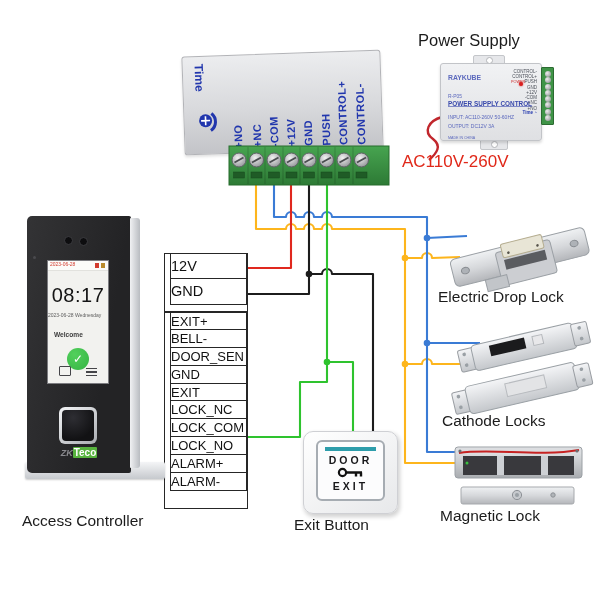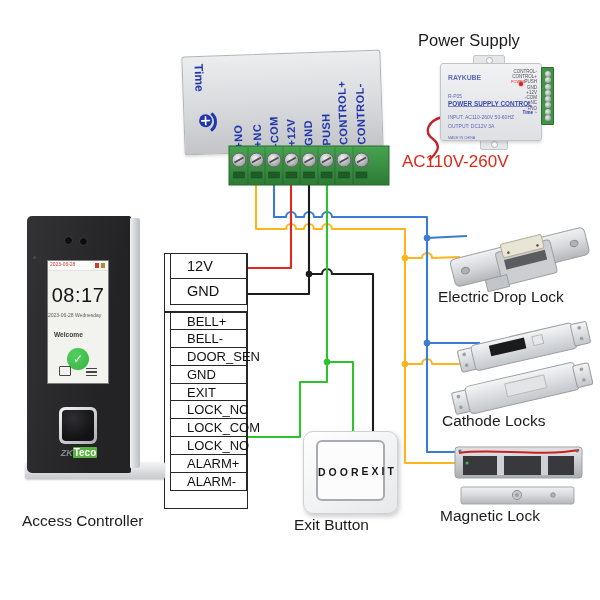--- a/index.html
+++ b/index.html
@@ -14,21 +14,21 @@
   .vlab{position:absolute;bottom:4px;writing-mode:vertical-rl;transform:rotate(180deg);
         font-weight:bold;font-size:11px;color:#2136ad;letter-spacing:.4px;white-space:nowrap;}
   .vlab-down{position:absolute;top:7px;left:9px;writing-mode:vertical-rl;
         font-weight:bold;font-size:12px;color:#2136ad;}
   
   .caption{position:absolute;text-align:left;font-size:15.5px;color:#1b1b1b;}
   .red-cap{color:#e02819;font-size:17px;}
   
   .tbox{position:absolute;border:1.5px solid #262626;background:#fff;}
   .trow{box-sizing:border-box;border:1.5px solid #262626;background:#fff;margin-left:5px;
-        margin-top:-1.5px;padding-left:16px;color:#111;}
+        margin-top:-1.5px;padding-left:0;color:#111;}
   .rowA{height:27px;font-size:14.5px;line-height:25px;}
   .rowB{height:19.3px;font-size:13px;line-height:17px;}
   
   #psu{left:438px;top:55px;width:122px;height:95px;}
   #psu .tab{position:absolute;background:#e6e7ea;border:1px solid #c4c6ca;border-radius:2px;}
   #psu .hole{position:absolute;width:5px;height:5px;border-radius:50%;background:#fff;border:1px solid #b3b5b9;}
   #psu-body{position:absolute;left:2px;top:8px;width:100px;height:76px;border-radius:3px;
             background:linear-gradient(180deg,#f1f2f4,#dfe0e3);border:1px solid #c2c4c8;
             box-shadow:0 2px 3px rgba(0,0,0,.15);}
   .tiny{display:inline-block;transform-origin:0 0;}
@@ -61,21 +61,21 @@
       background:linear-gradient(140deg,#f3f4f6,#a9acb1);padding:3px;box-sizing:border-box;}
   #fp-in{width:100%;height:100%;border-radius:4px;background:radial-gradient(circle at 35% 25%,#2e2e33,#121214 70%);}
   #ac-logo{position:absolute;left:0px;top:231px;width:104px;text-align:center;font-size:9px;font-weight:bold;}
   #ac-logo .zk{color:#8a8a8e;font-style:italic;}
   #ac-logo .teco{color:#fff;background:#57b33e;border-radius:1px;padding:0 1px;font-size:10px;}
   
   #exitbtn{left:303px;top:431px;width:93px;height:81px;border-radius:10px;
            background:linear-gradient(145deg,#ffffff,#e7e8ea);border:1px solid #cfd0d4;
            box-shadow:1.5px 2.5px 4px rgba(0,0,0,.18);}
   #exitbtn-inner{position:absolute;left:12px;top:8px;right:12px;bottom:12px;border:2px solid #a6acb2;
-           border-radius:6px;background:#fcfcfd;display:flex;flex-direction:row;align-items:center;}
+           border-radius:6px;background:#fcfcfd;display:flex;flex-direction:column;align-items:center;}
   #exit-bar{width:78%;height:4px;background:#2d9dab;margin-top:5px;}
   .exit-word{font-size:10.5px;font-weight:bold;letter-spacing:3px;color:#17171a;margin-top:3px;}
 </style>
 </head>
 <body>
 
 <div id="canvas">
 
   <div id="board" class="abs">
     <span class="vlab-down">Time</span>
@@ -301,21 +301,21 @@
         <i></i>
     </div>
   </div>
   <div class="caption red-cap abs" style="left:402px;top:152px;width:164px;">AC110V-260V</div>
 
   <div class="tbox" style="left:164px;top:253px;width:82px;height:57px;">
     <div class="trow rowA">12V</div>
     <div class="trow rowA">GND</div>
   </div>
   <div class="tbox" style="left:164px;top:312px;width:82px;height:195px;">
-    <div class="trow rowB">BELL+</div>
+    <div class="trow rowB">EXIT+</div>
     <div class="trow rowB">BELL-</div>
     <div class="trow rowB">DOOR_SEN</div>
     <div class="trow rowB">GND</div>
     <div class="trow rowB">EXIT</div>
     <div class="trow rowB">LOCK_NC</div>
     <div class="trow rowB">LOCK_COM</div>
     <div class="trow rowB">LOCK_NO</div>
     <div class="trow rowB">ALARM+</div>
     <div class="trow rowB">ALARM-</div>
   </div>

